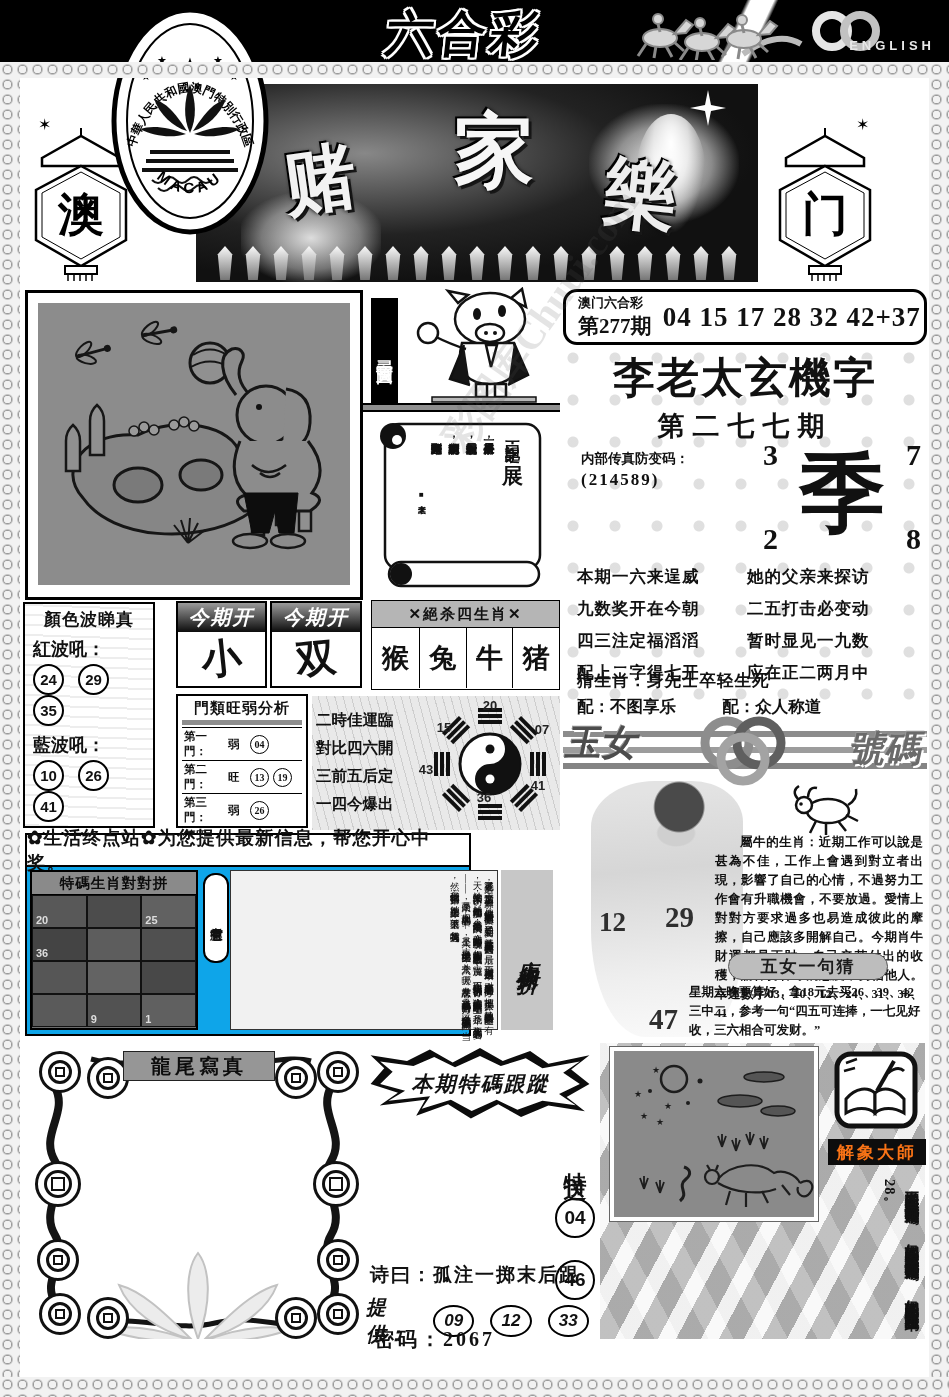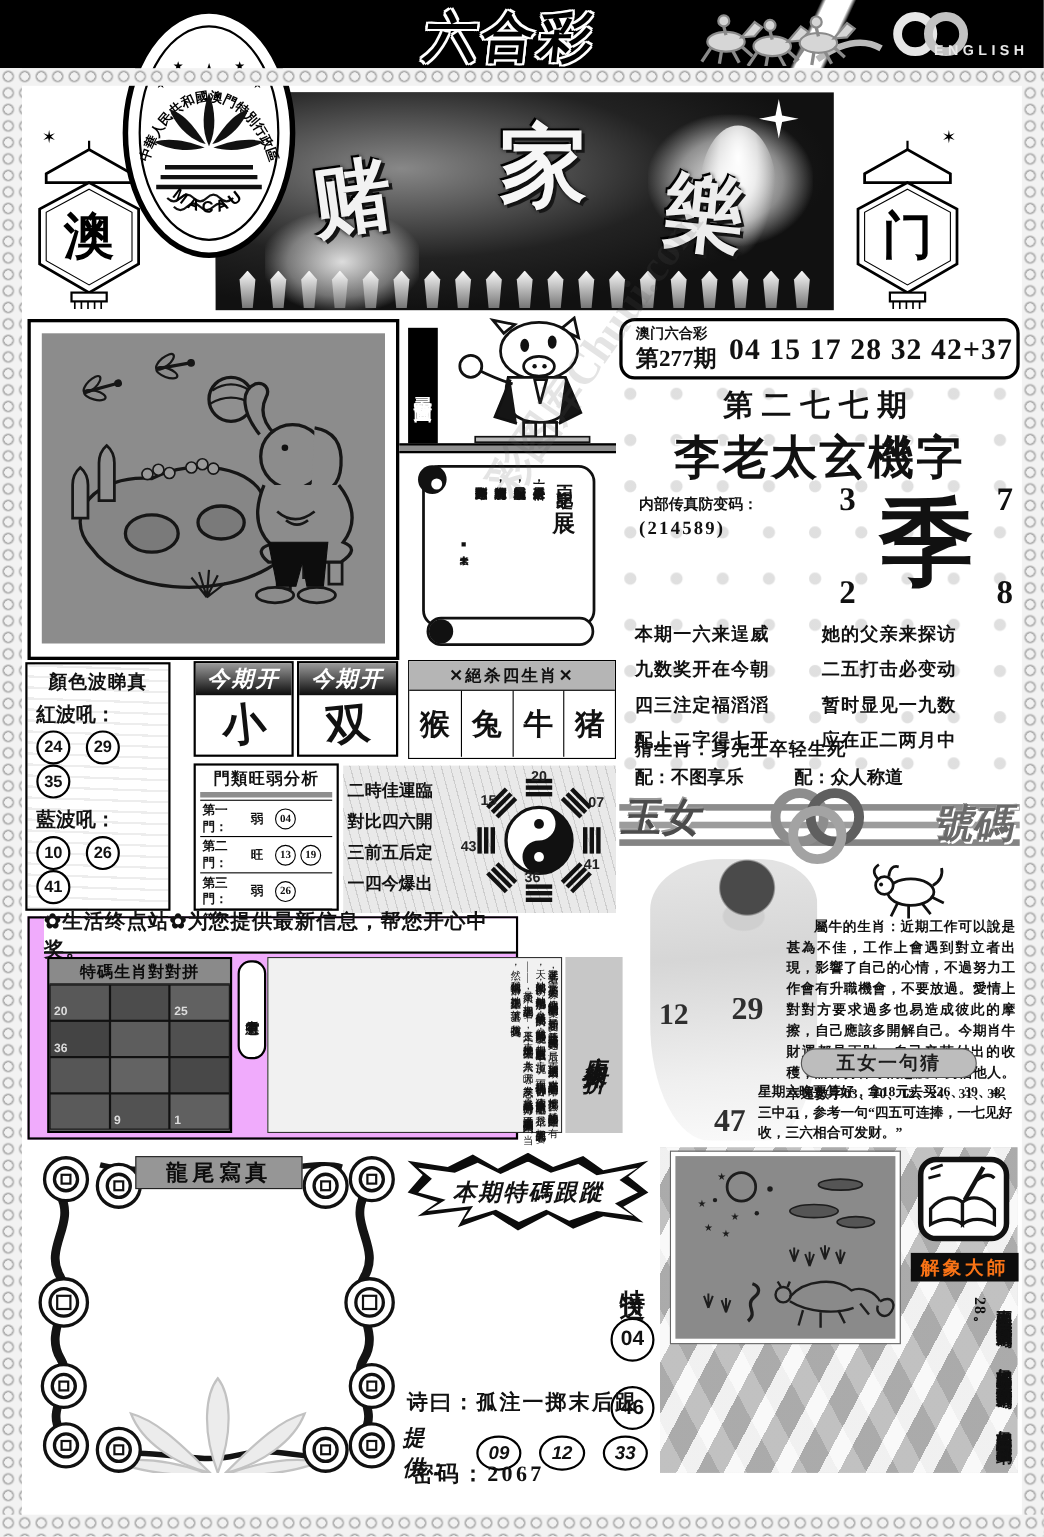--- a/index.html
+++ b/index.html
@@ -273,22 +273,22 @@
 
   <div class="abs" style="left:563px;top:289px;width:364px;height:56px;border:3.5px solid #000;border-radius:14px;box-sizing:border-box;display:flex;align-items:center;background:#fff;z-index:6;">
     <div style="padding:2px 8px 2px 12px;border-right:0;">
       <div class="serif b" style="font-size:13px;">澳门六合彩</div>
       <div class="serif b" style="font-size:21px;">第277期</div>
     </div>
     <div class="serif b" style="font-size:27px;letter-spacing:1px;flex:1;text-align:center;">04 15 17 28 32 42+37</div>
   </div>
 
   <div class="abs" style="left:563px;top:348px;width:364px;height:368px;background-image:radial-gradient(circle 7px at 10px 10px,rgba(185,185,185,.45) 0 5px,transparent 6px);background-size:42px 42px;">
+    <div class="serif b outline-w" style="text-align:center;font-size:42px;letter-spacing:2px;margin-top:2px;">李老太玄機字</div>
     <div class="serif b" style="text-align:center;font-size:27px;letter-spacing:8px;margin-top:2px;">第二七七期</div>
-    <div class="serif b outline-w" style="text-align:center;font-size:42px;letter-spacing:2px;margin-top:2px;">李老太玄機字</div>
     <div class="abs serif b" style="left:18px;top:102px;font-size:13.5px;">内部传真防变码：</div>
     <div class="abs serif b" style="left:18px;top:122px;font-size:17px;letter-spacing:2px;">(214589)</div>
     <div class="abs" style="left:200px;top:90px;width:158px;height:118px;">
       <span class="abs serif b" style="left:0;top:0;font-size:30px;">3</span>
       <span class="abs serif b" style="right:0;top:0;font-size:30px;">7</span>
       <span class="abs serif b" style="left:0;bottom:0;font-size:30px;">2</span>
       <span class="abs serif b" style="right:0;bottom:0;font-size:30px;">8</span>
       <span class="abs serif b" style="left:50%;top:50%;transform:translate(-50%,-52%);font-size:86px;">季</span>
     </div>
     <div class="abs serif b" style="left:14px;top:218px;width:340px;display:grid;grid-template-columns:1fr 1fr;row-gap:10px;font-size:16.5px;letter-spacing:1px;">
@@ -433,21 +433,21 @@
       </g>
       <text x="76" y="12" font-size="13" font-weight="bold" text-anchor="middle" fill="#222">20</text>
       <text x="30" y="34" font-size="13" font-weight="bold" text-anchor="middle" fill="#222">15</text>
       <text x="128" y="36" font-size="13" font-weight="bold" text-anchor="middle" fill="#222">07</text>
       <text x="12" y="76" font-size="13" font-weight="bold" text-anchor="middle" fill="#222">43</text>
       <text x="124" y="92" font-size="13" font-weight="bold" text-anchor="middle" fill="#222">41</text>
       <text x="70" y="104" font-size="13" font-weight="bold" text-anchor="middle" fill="#222">36</text>
     </svg>
   </div>
 
-  <div class="abs" style="left:25px;top:833px;width:446px;height:203px;border:2.5px solid #000;box-sizing:border-box;background:#f0abfc;padding-left:13px;">
+  <div class="abs" style="left:25px;top:833px;width:446px;height:203px;border:2.5px solid #000;box-sizing:border-box;background:#0ea5e9;">
     <div class="serif b" style="height:30px;background:#fff;border-bottom:2px solid #000;font-size:18.5px;display:flex;align-items:center;justify-content:center;letter-spacing:1px;">✿生活终点站✿为您提供最新信息，帮您开心中奖。</div>
     <div style="position:relative;height:166px;">
       <div class="abs" style="left:3px;top:3px;width:168px;height:160px;border:2px solid #000;box-sizing:border-box;background:#6e6e6e;">
         <div class="serif b" style="height:22px;display:flex;align-items:center;justify-content:center;font-size:14.5px;color:#0c0c0c;letter-spacing:1px;background:#8a8a8a;border-bottom:1.5px solid #000;">特碼生肖對對拼</div>
         <div style="display:grid;grid-template-columns:1fr 1fr 1fr;grid-template-rows:repeat(4,1fr);height:132px;gap:2px;background:#111;padding:1px;box-sizing:border-box;">
           <div style="position:relative;background:#585858;">
               <span class="cellnum">20</span>
             </div>
           <div style="position:relative;background:#4c4c4c;">
               <span class="cellnum"></span>

